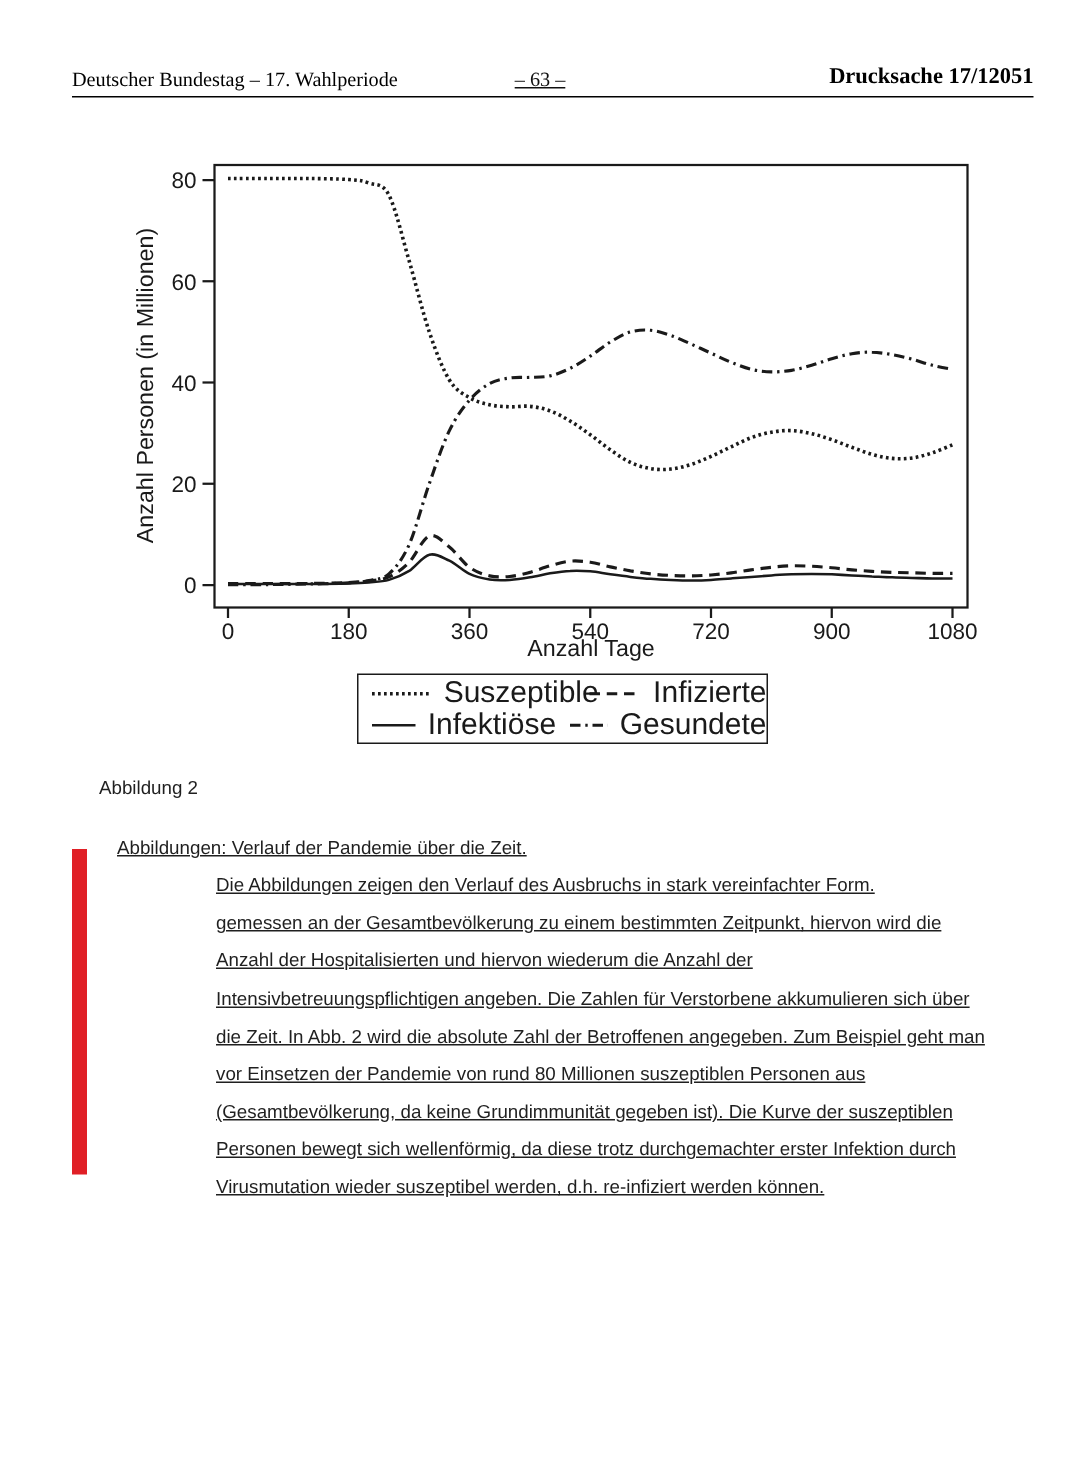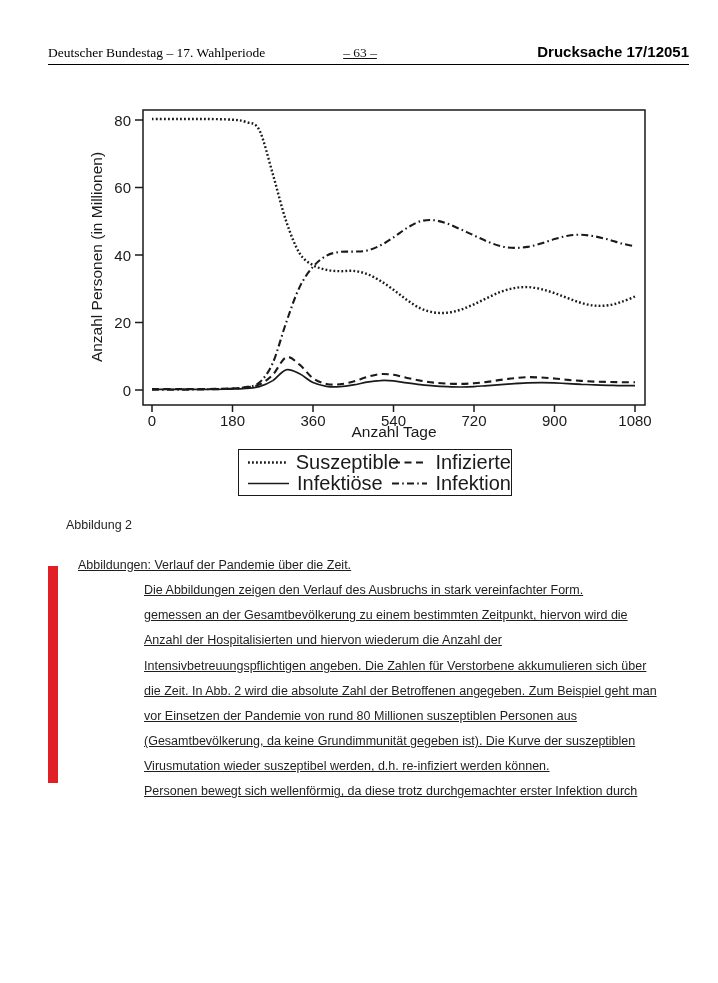--- a/index.html
+++ b/index.html
@@ -16,21 +16,21 @@
   .header-left{
     position:absolute;left:0;top:0;
     font-family:"Liberation Serif",serif;font-size:13.5px;color:#000000;
   }
   .header-center{
     position:absolute;left:252px;top:0;width:120px;text-align:center;
     font-family:"Liberation Serif",serif;font-size:13.5px;color:#101010;text-decoration:underline;
   }
   .header-right{
     position:absolute;right:0;top:-2px;
-    font-family:Liberation Sans, sans-serif;font-weight:700;font-size:15px;color:#000;margin-left:43px;
+    font-family:Liberation Serif, serif;font-weight:700;font-size:15px;color:#000;margin-left:43px;
   }
   .header-rule{position:absolute;top:64px;left:48px;right:29px;border-top:1.7px solid #000;}
 
   
   .chart-svg{position:absolute;left:80px;top:95px;}
   .tick{font:15px "Liberation Sans",sans-serif;fill:var(--line,#1a1a1a);}
   .axis-label{font:15.5px "Liberation Sans",sans-serif;fill:var(--line,#1a1a1a);}
 
   
   .legend-box{
@@ -113,34 +113,34 @@
       <span class="llabel">Infizierte</span>
     </div>
     <div class="legend-row">
       <svg class="lsample w48">
           <line x1="1" y1="3.5" x2="47" y2="3.5" stroke="#1a1a1a" stroke-width="1.7"></line>
         </svg>
       <span class="llabel lw">Infektiöse</span>
       <svg class="lsample w42">
           <line x1="1" y1="3.5" x2="41" y2="3.5" stroke="#1a1a1a" stroke-width="2.1" stroke-dasharray="7 3.2 1.6 3.2"></line>
         </svg>
-      <span class="llabel">Infektion</span>
+      <span class="llabel">Gesundete</span>
     </div>
   </div>
 
   <div class="fig-caption">Abbildung 2</div>
 
   <div class="change-bar"></div>
 
   <div class="textblock">
     <div class="tline first">Abbildungen: Verlauf der Pandemie über die Zeit.</div>
     <div class="tline">Die Abbildungen zeigen den Verlauf des Ausbruchs in stark vereinfachter Form.</div>
     <div class="tline">gemessen an der Gesamtbevölkerung zu einem bestimmten Zeitpunkt, hiervon wird die</div>
     <div class="tline">Anzahl der Hospitalisierten und hiervon wiederum die Anzahl der</div>
     <div class="tline">Intensivbetreuungspflichtigen angeben. Die Zahlen für Verstorbene akkumulieren sich über</div>
     <div class="tline">die Zeit. In Abb. 2 wird die absolute Zahl der Betroffenen angegeben. Zum Beispiel geht man</div>
     <div class="tline">vor Einsetzen der Pandemie von rund 80 Millionen suszeptiblen Personen aus</div>
     <div class="tline">(Gesamtbevölkerung, da keine Grundimmunität gegeben ist). Die Kurve der suszeptiblen</div>
+    <div class="tline">Personen bewegt sich wellenförmig, da diese trotz durchgemachter erster Infektion durch</div>
     <div class="tline">Virusmutation wieder suszeptibel werden, d.h. re-infiziert werden können.</div>
-    <div class="tline">Personen bewegt sich wellenförmig, da diese trotz durchgemachter erster Infektion durch</div>
   </div>
 
 </div>
 
 </body></html>

